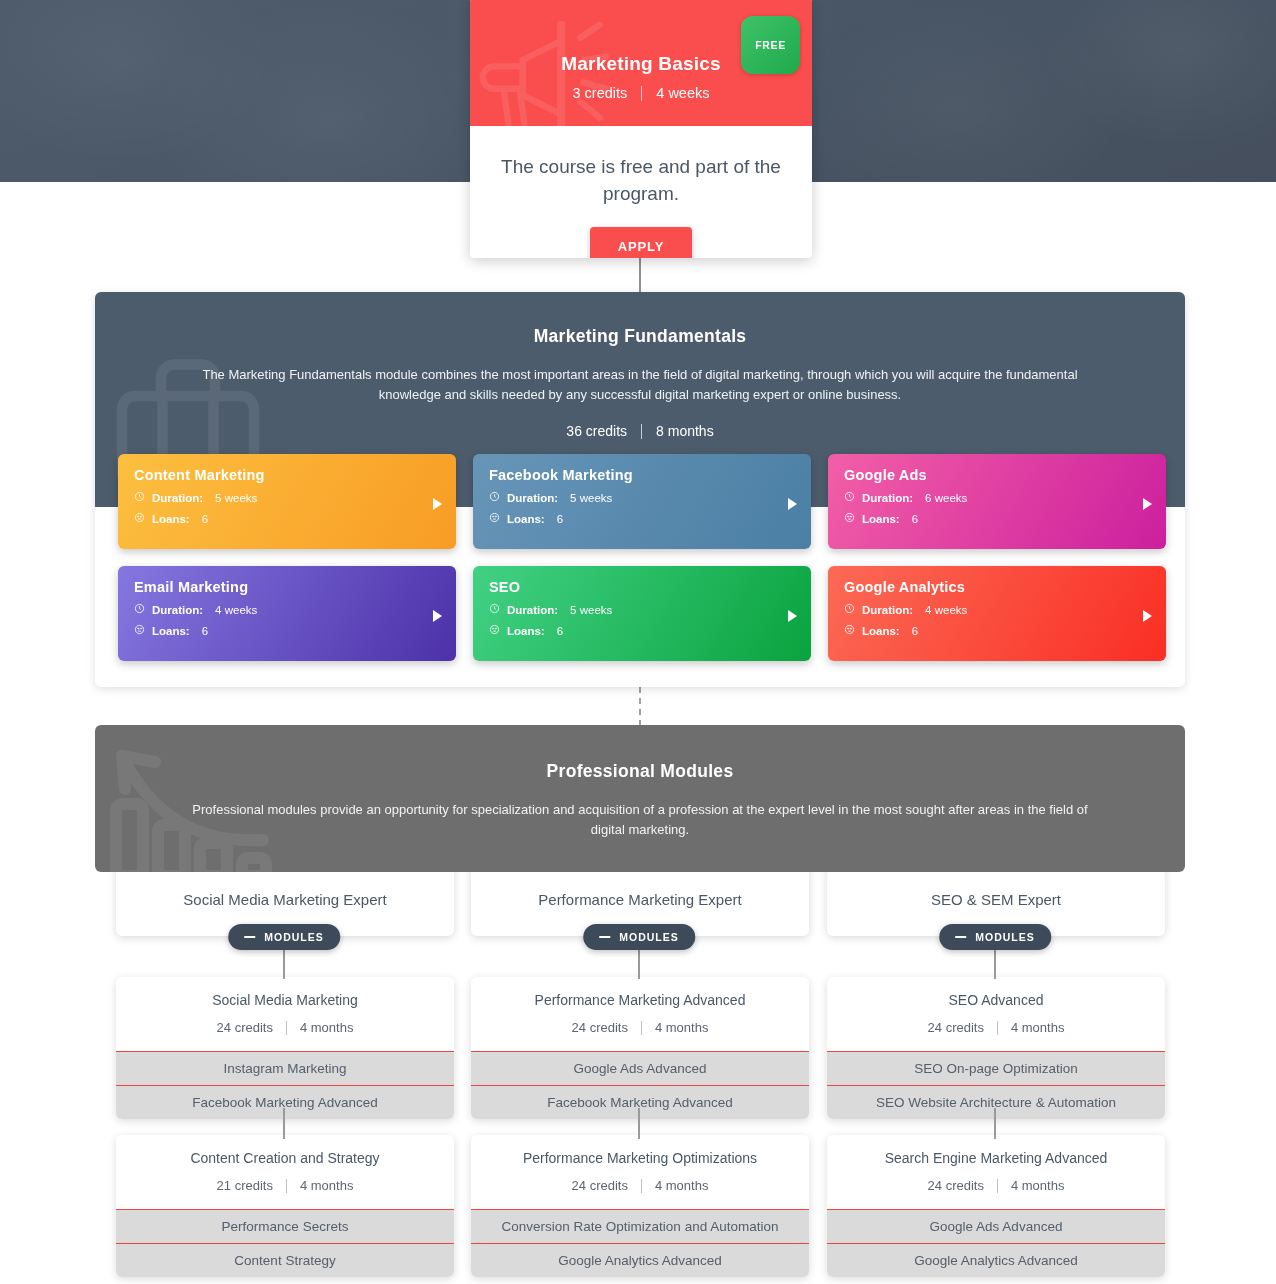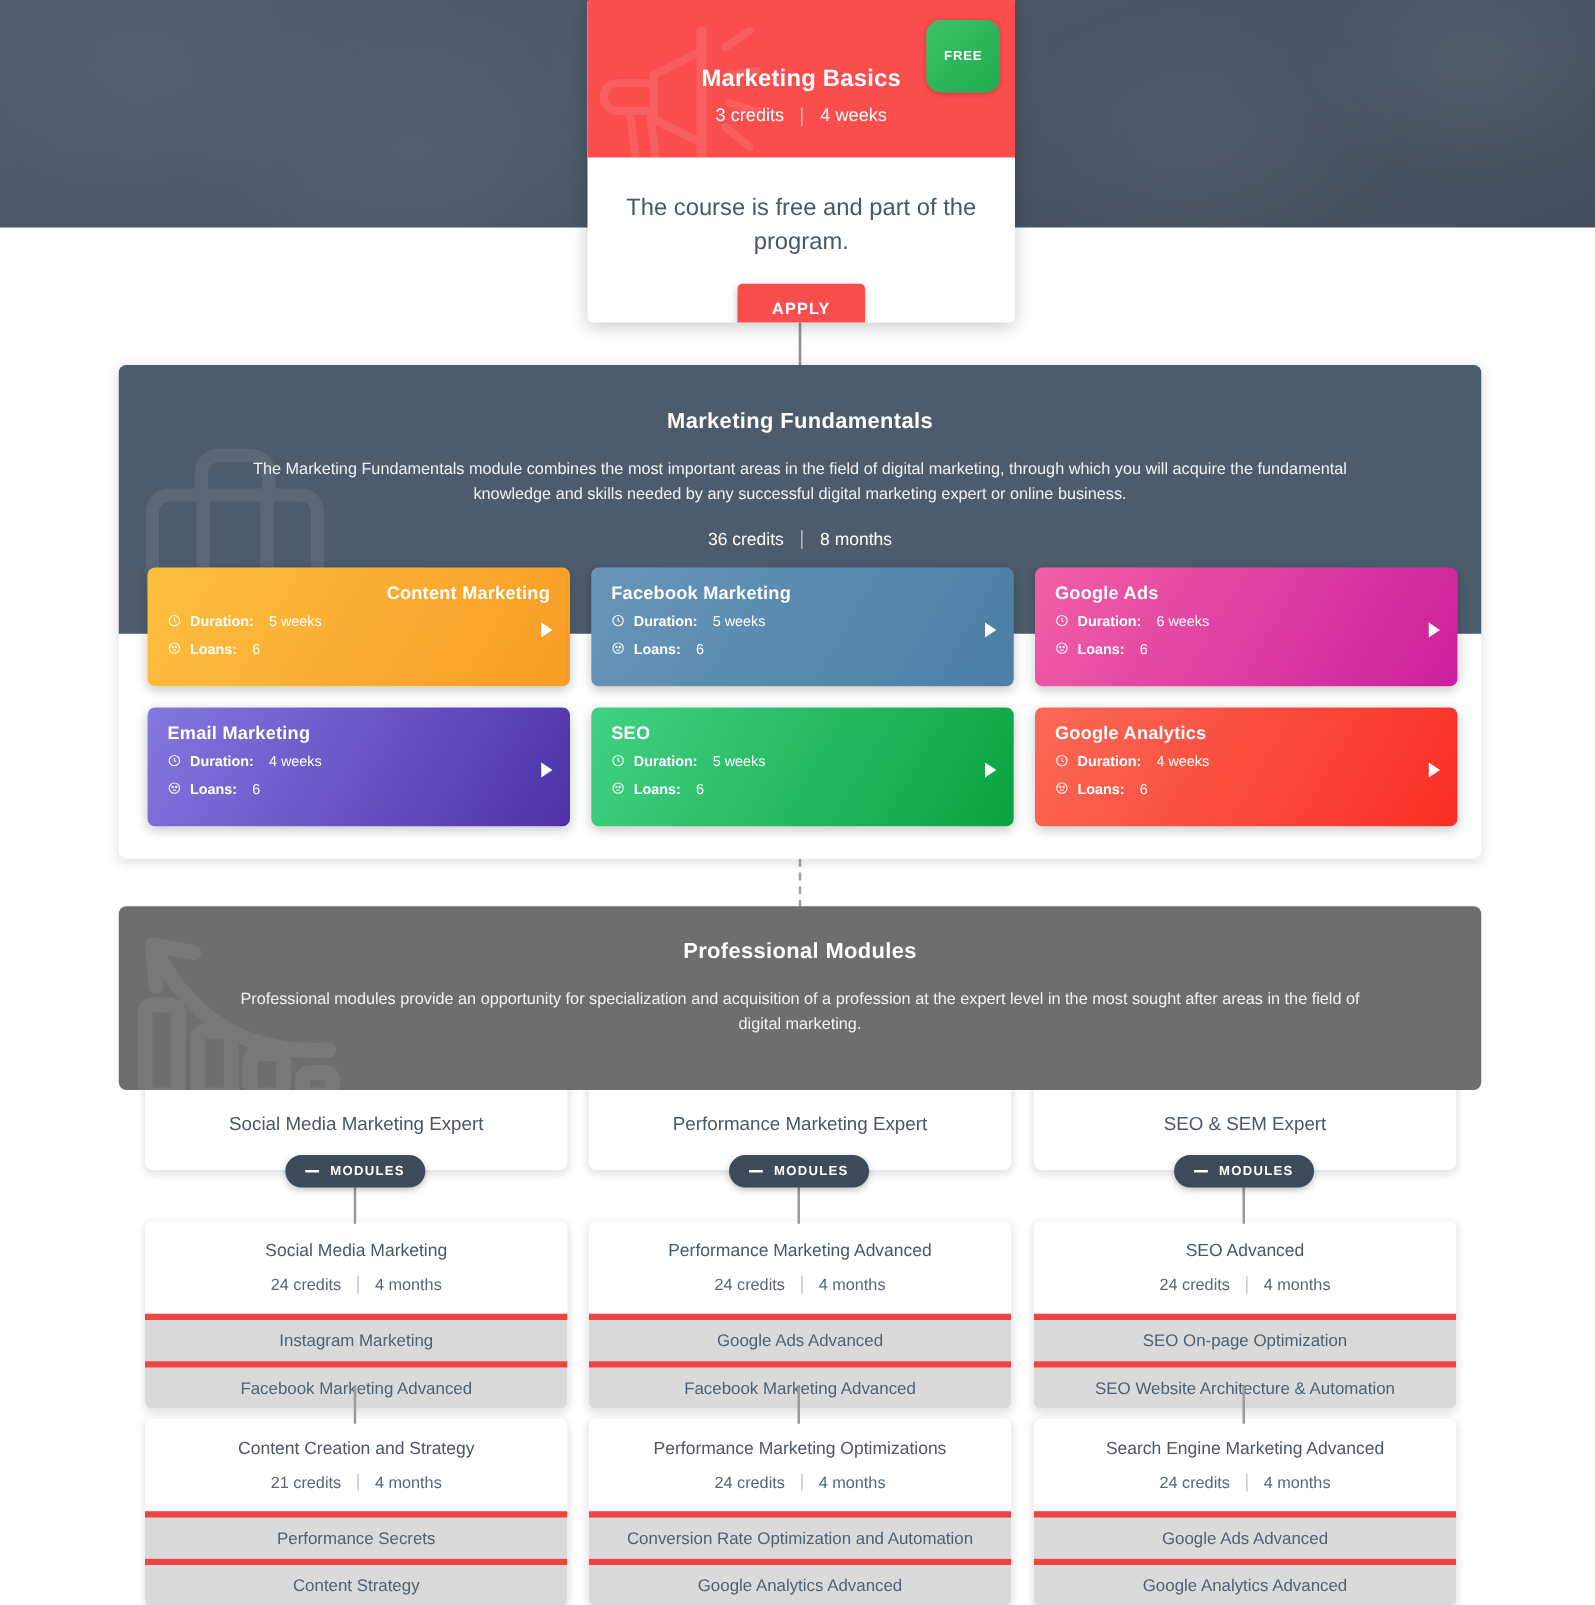--- a/index.html
+++ b/index.html
@@ -152,21 +152,21 @@
   .pro-header {
     position: absolute; left: 95px; top: 725px; width: 1090px; height: 147px;
     background: #6e6e6e; border-radius: 6px;
     overflow: hidden; text-align: center; z-index: 2;
   }
   .chart-wm {
     position: absolute; left: 12px; top: 10px; width: 165px; height: 140px;
     opacity: .075; color: #ffffff;
   }
   .pro-title {
-    position: relative; padding-top: 25px;
+    position: relative; padding-top: 36px;
     color: #ffffff; font-size: 17.5px; font-weight: bold; letter-spacing: .3px;
   }
   .pro-desc {
     position: relative; margin: 18px auto 0; width: 900px;
     color: #f2f2f2; font-size: 13px; line-height: 1.55;
   }
 
   .expert-card {
     position: absolute; top: 863px; width: 338px; height: 73px;
     background: #ffffff; border-radius: 6px;
@@ -198,21 +198,21 @@
   .mc-top { padding: 15px 10px 16px; text-align: center; }
   .mc-name { color: #4a5866; font-size: 14px; }
   .mc-meta {
     margin-top: 12px; color: #5a6673; font-size: 13px;
     display: flex; justify-content: center; align-items: center; gap: 13px;
   }
   .mc-meta .meta-sep { background: #b9c0c7; height: 14px; }
   .mc-item {
     background: #dadada; color: #53606d; font-size: 13.5px;
     text-align: center; padding: 9px 8px;
-    border-top: 5px solid #ef4444;
+    border-top: 1px solid #ef4444;
   }
 </style>
 </head>
 <body>
 
 <div class="page">
 
   <div class="hero-band"></div>
 
   <div class="course-card">
@@ -254,21 +254,21 @@
       </span>
       <div class="fund-title">Marketing Fundamentals</div>
       <div class="fund-desc">The Marketing Fundamentals module combines the most important areas in the field of digital marketing, through which you will acquire the fundamental knowledge and skills needed by any successful digital marketing expert or online business.</div>
       <div class="fund-meta">
         <span>36 credits</span>
         <span class="meta-sep"></span>
         <span>8 months</span>
       </div>
     </div>
     <div class="cards-grid" id="courses-grid">
-        <div class="sub-card" style="background: linear-gradient(120deg, rgb(252, 191, 63) 0%, rgb(248, 156, 37) 100%); text-align: right;">
+        <div class="sub-card" style="background: linear-gradient(120deg, rgb(252, 191, 63) 0%, rgb(248, 156, 37) 100%);">
           <h4>Content Marketing</h4>
           <div class="sub-row">
             <span><svg class="mini-icon" viewBox="0 0 24 24" fill="none" stroke="currentColor" stroke-width="2">
                 <circle cx="12" cy="12" r="9"></circle>
                 <path d="M12 7v5l3 2"></path>
               </svg></span>
             <span class="lbl">Duration:</span>
             <span class="val">5 weeks</span>
           </div>
           <div class="sub-row">

